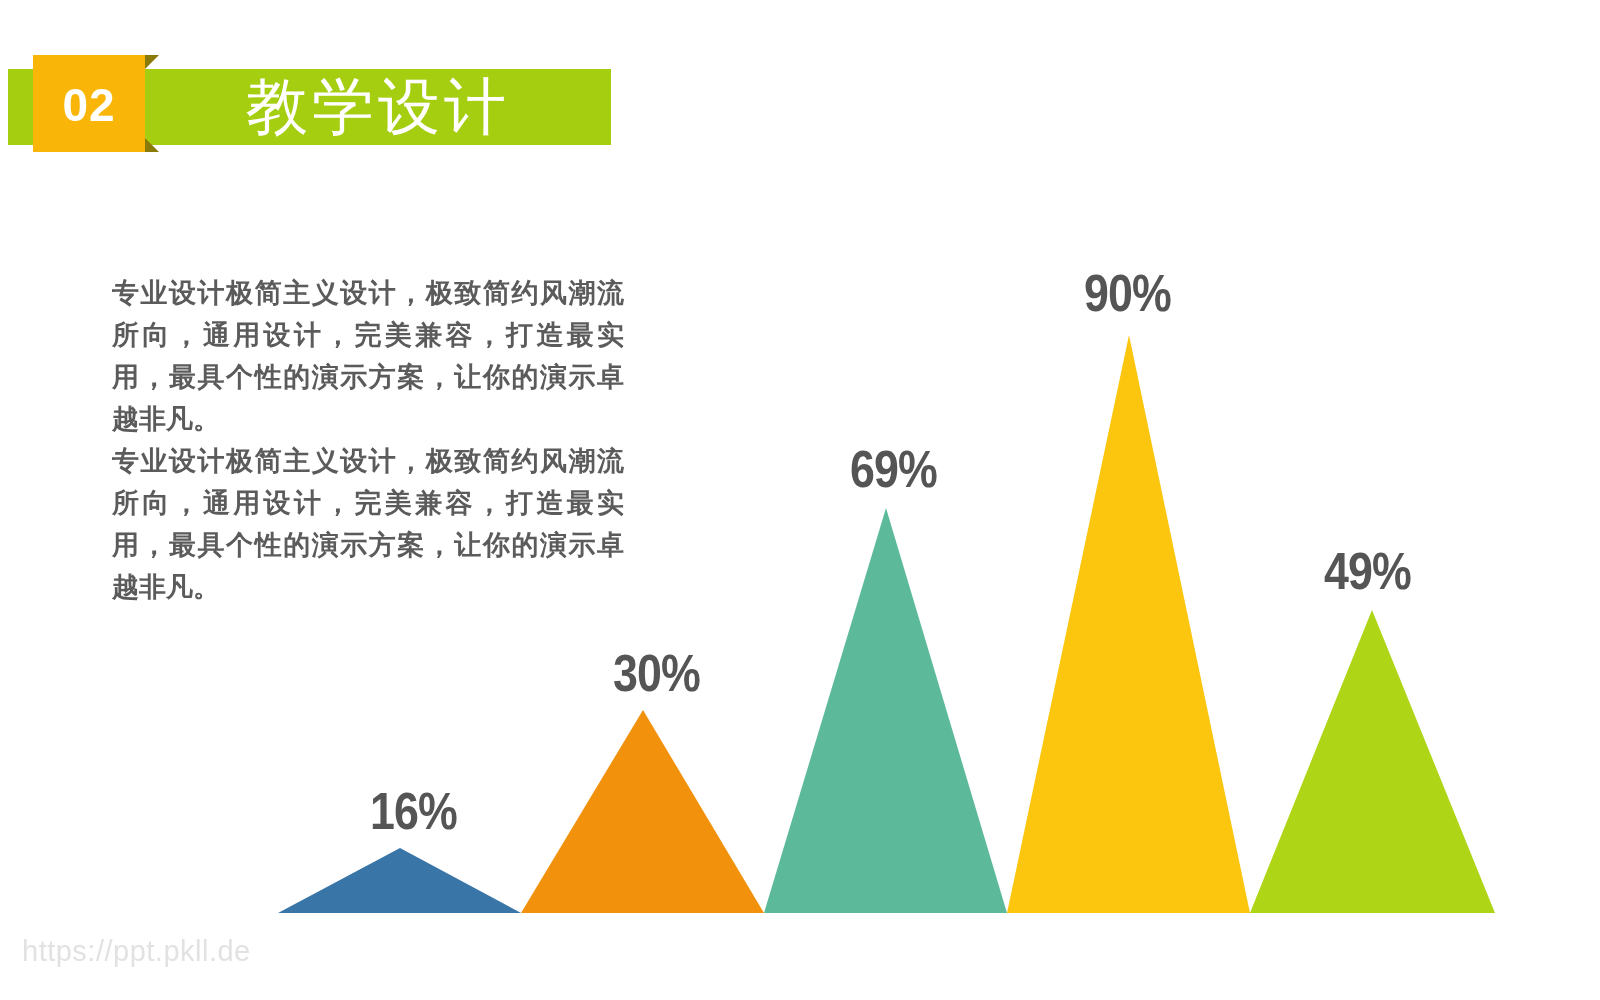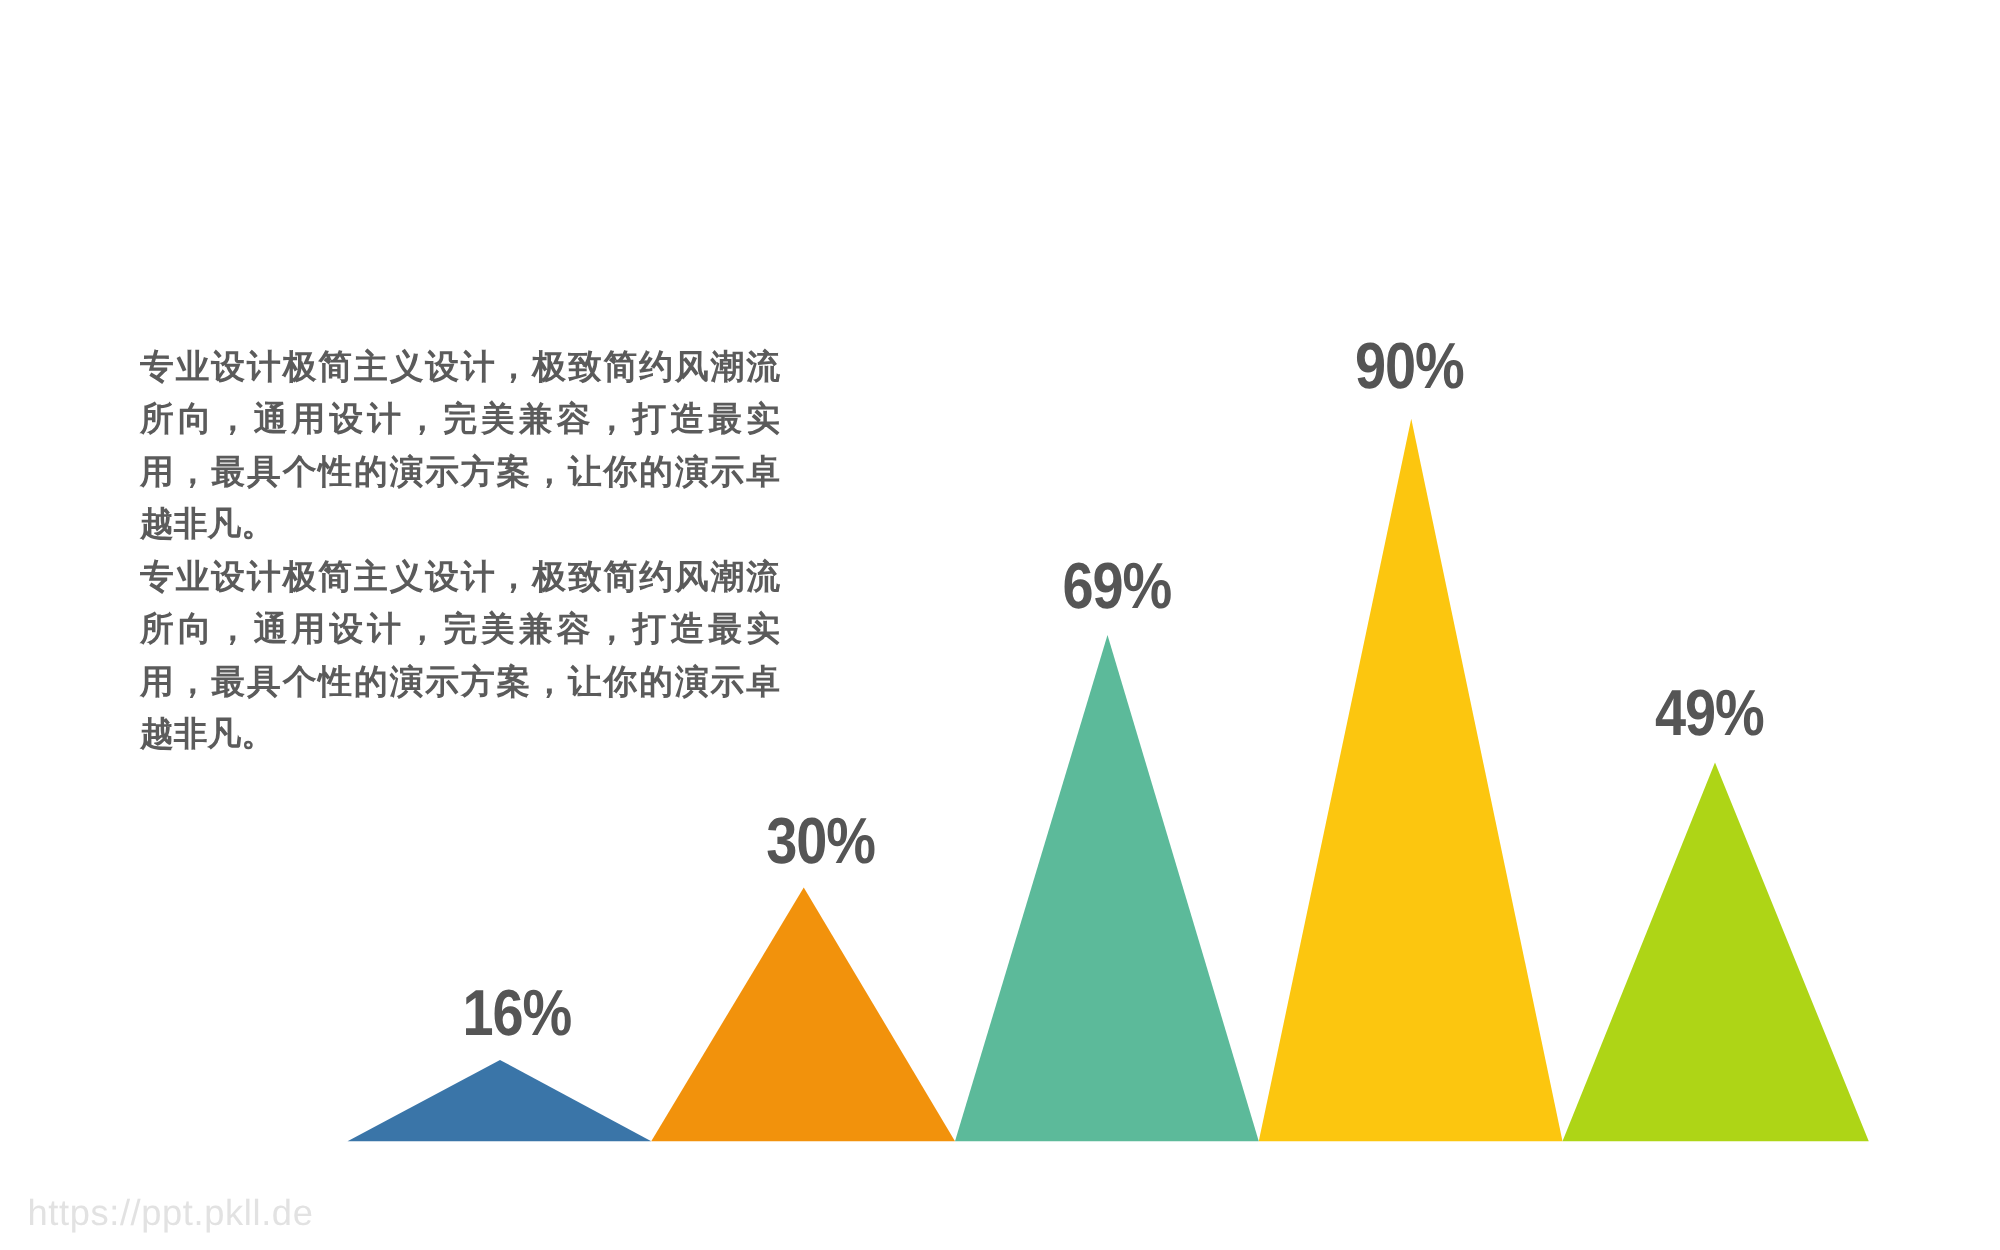--- a/index.html
+++ b/index.html
@@ -79,28 +79,36 @@
   }
 
   
   #watermark{
     position:absolute;left:22px;top:935px;
     color:#e2e2e2;
     font-size:29px;
     letter-spacing:0.5px;
     font-family:"Liberation Sans", sans-serif;
     white-space:nowrap;
-    margin-top:20px;
   }
 </style>
 </head>
 <body>
 
 <div id="stage">
 
+  <div id="header">
+    <div id="banner-bar"></div>
+    <div class="fold" id="fold-top"></div>
+    <div class="fold" id="fold-bottom"></div>
+    <div id="number-badge">
+      <span class="num">02</span>
+    </div>
+    <div id="banner-title">教学设计</div>
+  </div>
 
   <div id="body-copy">
     <p>专业设计极简主义设计，极致简约风潮流所向，通用设计，完美兼容，打造最实用，最具个性的演示方案，让你的演示卓越非凡。</p>
     <p>专业设计极简主义设计，极致简约风潮流所向，通用设计，完美兼容，打造最实用，最具个性的演示方案，让你的演示卓越非凡。</p>
   </div>
 
   <div id="chart">
     <svg width="1600" height="1000" id="chart-svg">
         <polygon points="278,913 400,848 521,913" fill="#3a75a8"></polygon>
         <polygon points="521,913 643,710 764,913" fill="#f2920c"></polygon>

